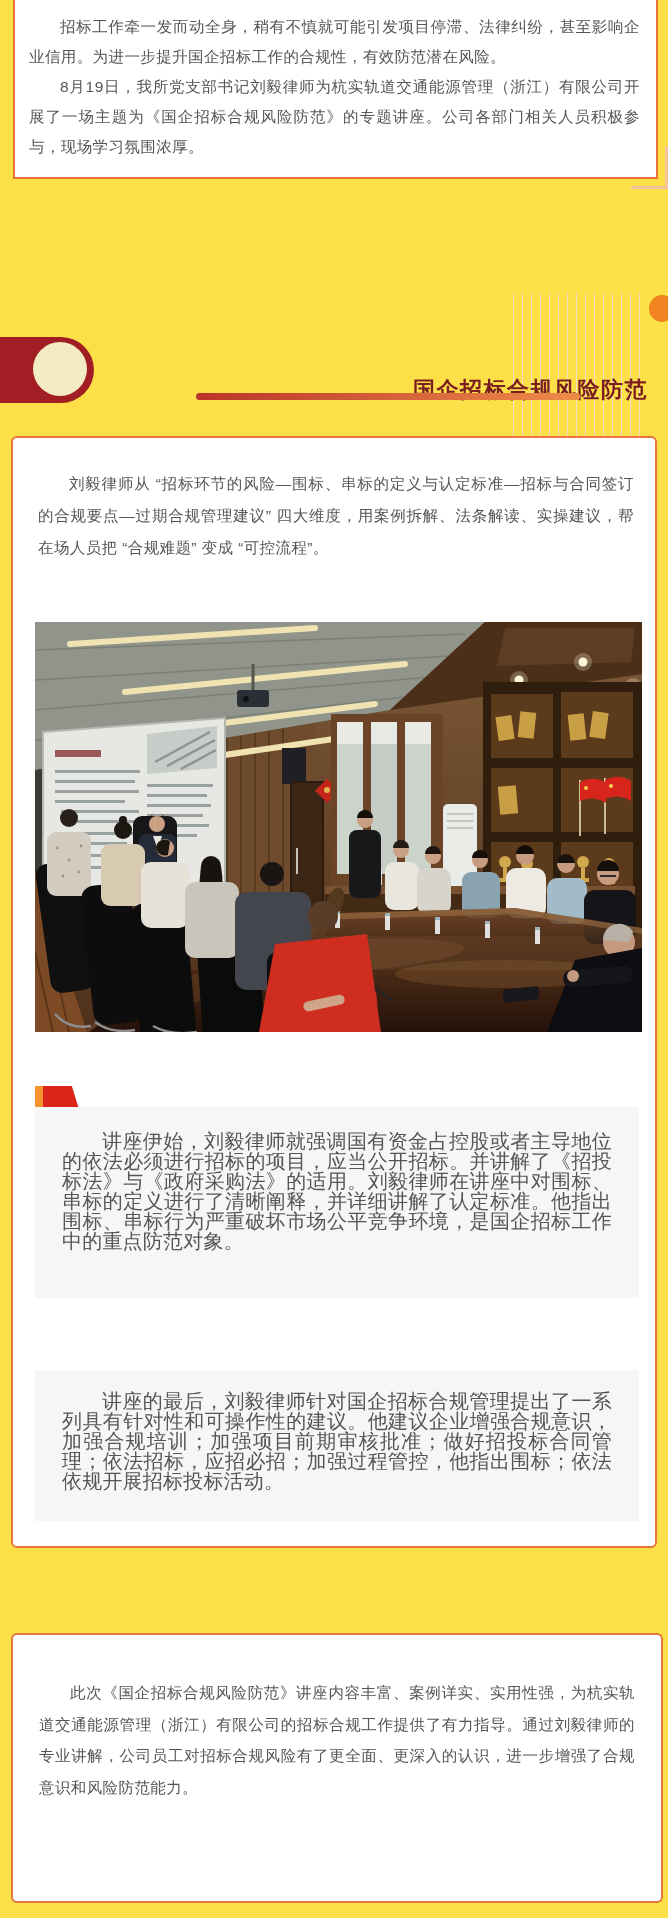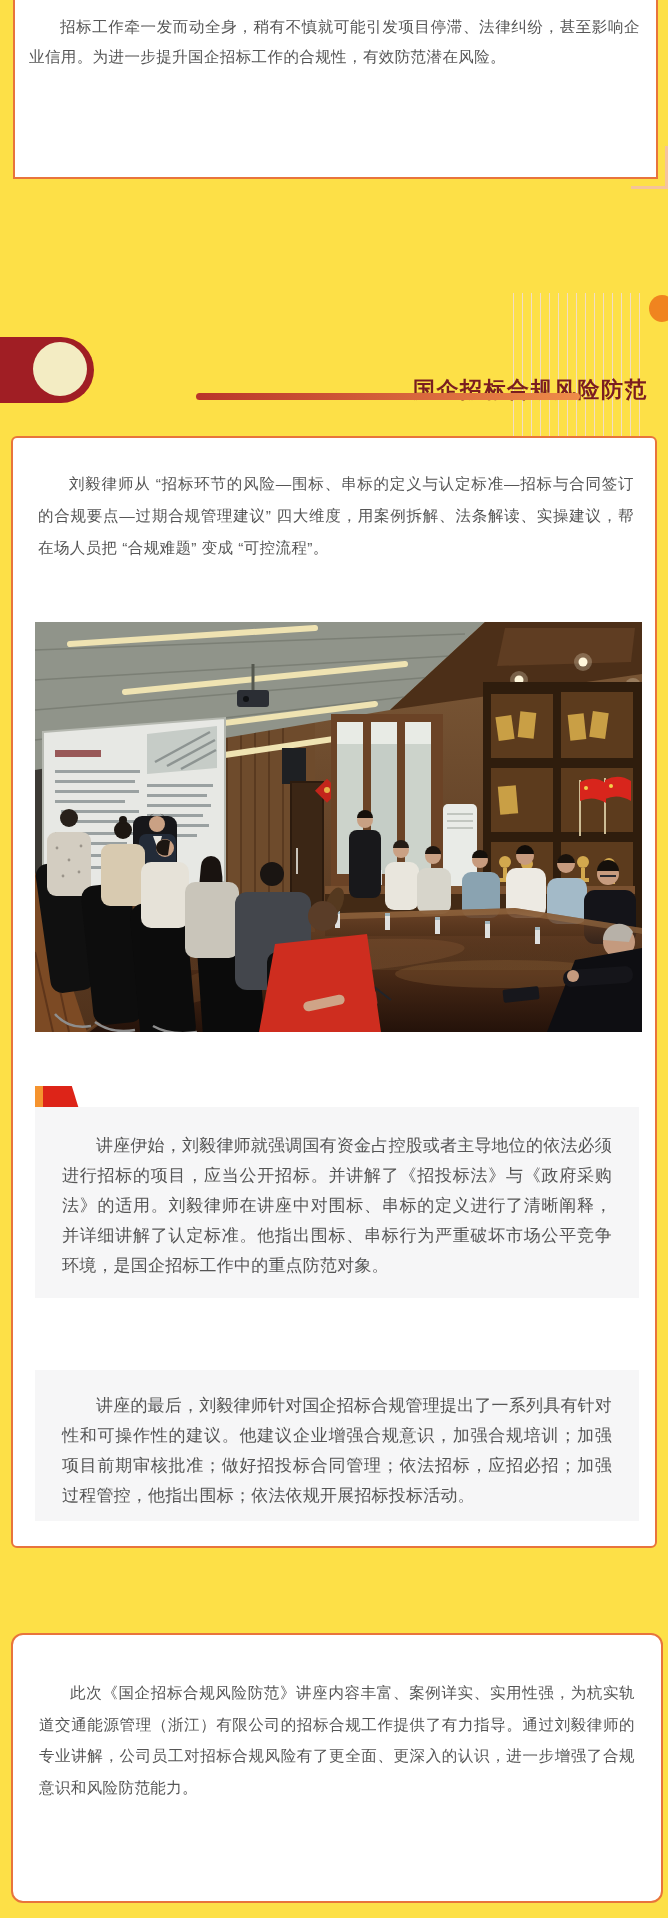--- a/index.html
+++ b/index.html
@@ -35,34 +35,35 @@
   }
   
   .box2{left:11px;top:436px;width:646px;height:1112px;border-radius:6px;}
   .lead{position:absolute;left:25px;top:30px;width:596px;font-size:15.5px;line-height:32px;letter-spacing:.4px;}
   .photo{position:absolute;left:22px;top:184px;width:607px;height:410px;margin:0;line-height:0;}
   .flag-marker{position:absolute;left:22px;top:648px;width:48px;height:36px;}
   .flag-marker .fo{position:absolute;left:0;top:0;width:8px;height:36px;background:#f5932e;}
   .flag-marker .fr{position:absolute;left:8px;top:0;width:40px;height:36px;background:#dd2418;
     clip-path:polygon(0 0,72% 0,100% 100%,0 100%);}
   .hl{position:absolute;left:22px;width:604px;background:#f6f6f7;box-sizing:border-box;padding:24px 27px;}
-  .hl p{font-size:17px;line-height:30px;letter-spacing:.2px;}
+  .hl p{font-size:20px;line-height:20px;letter-spacing:.2px;}
   .hl1{top:669px;height:191px;}
   .hl2{top:932px;height:151px;padding-top:21px;}
   
-  .box3{left:11px;top:1633px;width:652px;height:270px;border-radius:12px;padding:42px 26px 0;}
+  .box3{left:11px;top:1633px;width:652px;height:270px;border-radius:6px;padding:42px 26px 0;}
   .box3 p{font-size:15.5px;line-height:31.5px;letter-spacing:.4px;}
 </style>
 </head>
 <body>
 
 <div class="page">
 
   <section class="obox box1">
     <p>招标工作牵一发而动全身，稍有不慎就可能引发项目停滞、法律纠纷，甚至影响企业信用。为进一步提升国企招标工作的合规性，有效防范潜在风险。</p>
+    <p>8月19日，我所党支部书记刘毅律师为杭实轨道交通能源管理（浙江）有限公司开展了一场主题为《国企招标合规风险防范》的专题讲座。公司各部门相关人员积极参与，现场学习氛围浓厚。</p>
     <div class="corner-bracket"></div>
   </section>
 
   <div>
     <div class="stripes"></div>
     <div class="orange-dot"></div>
     <div class="hdr-badge">
       <div class="cream"></div>
     </div>
     <h2 class="hdr-title">国企招标合规风险防范</h2>

